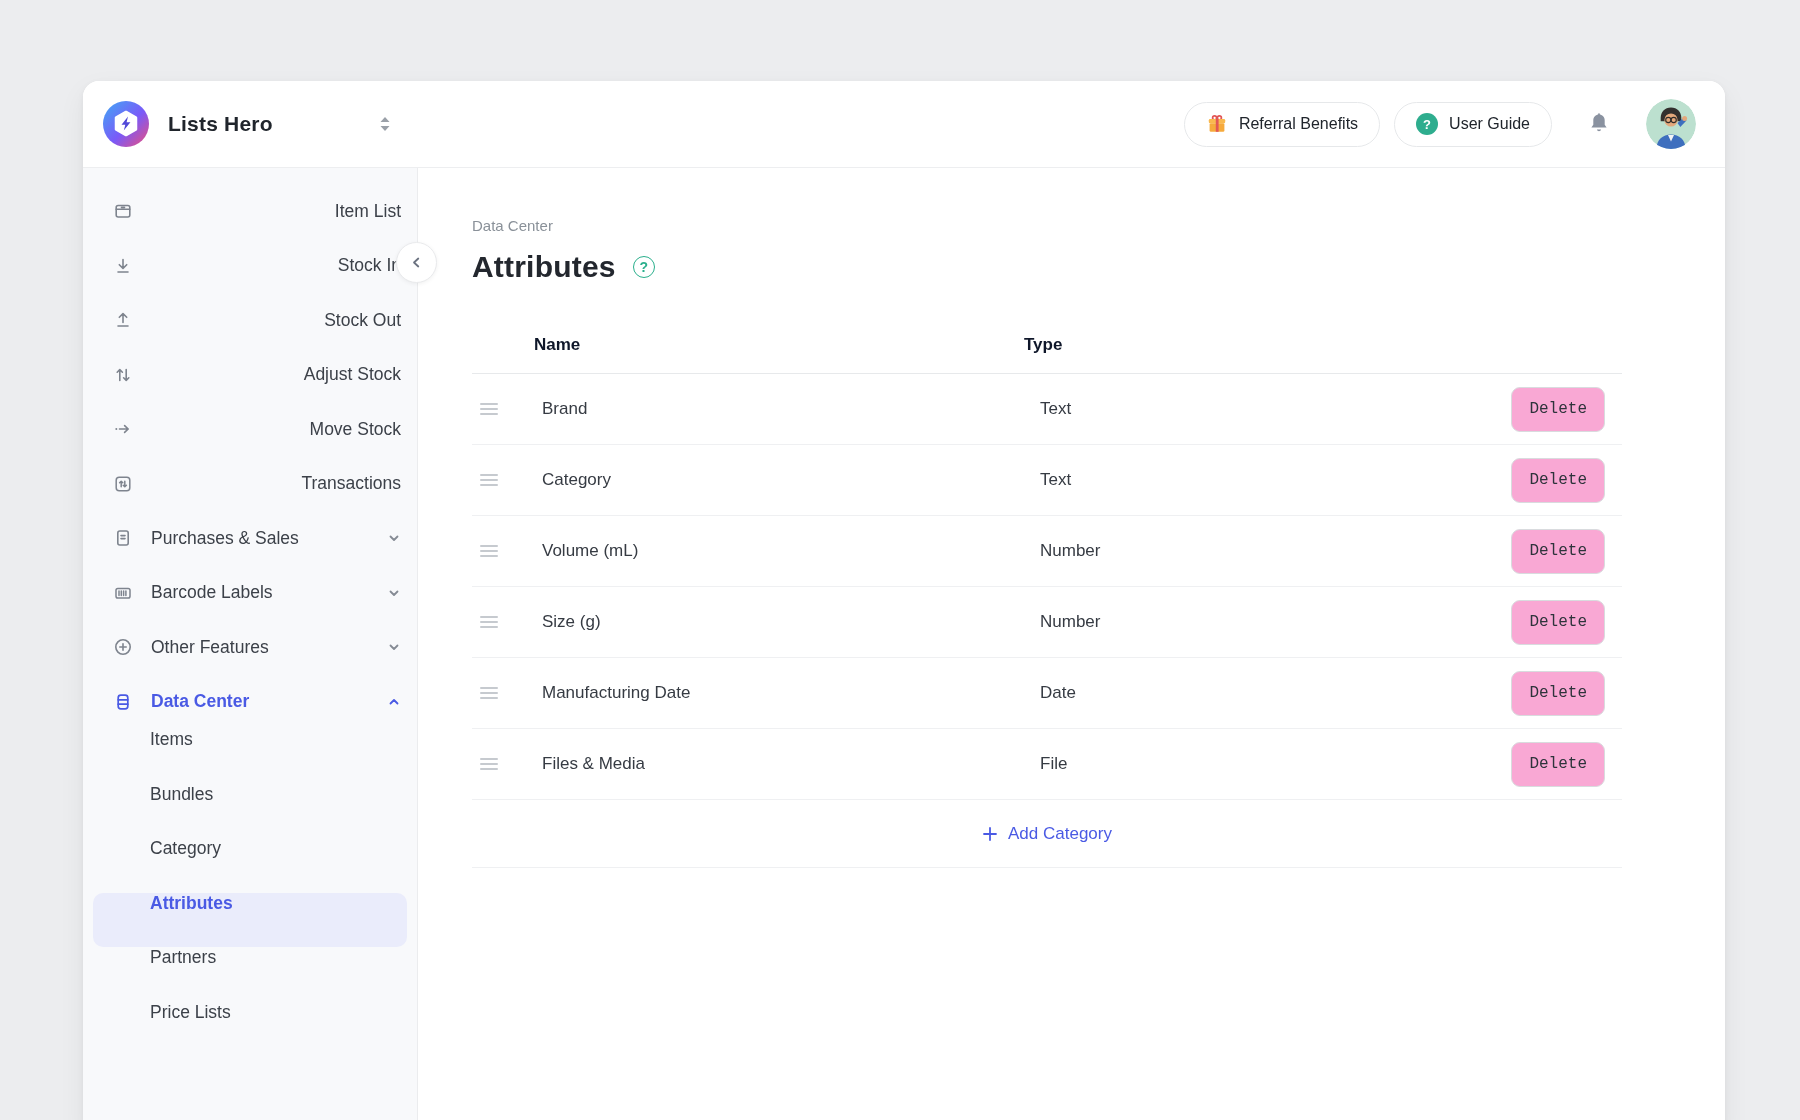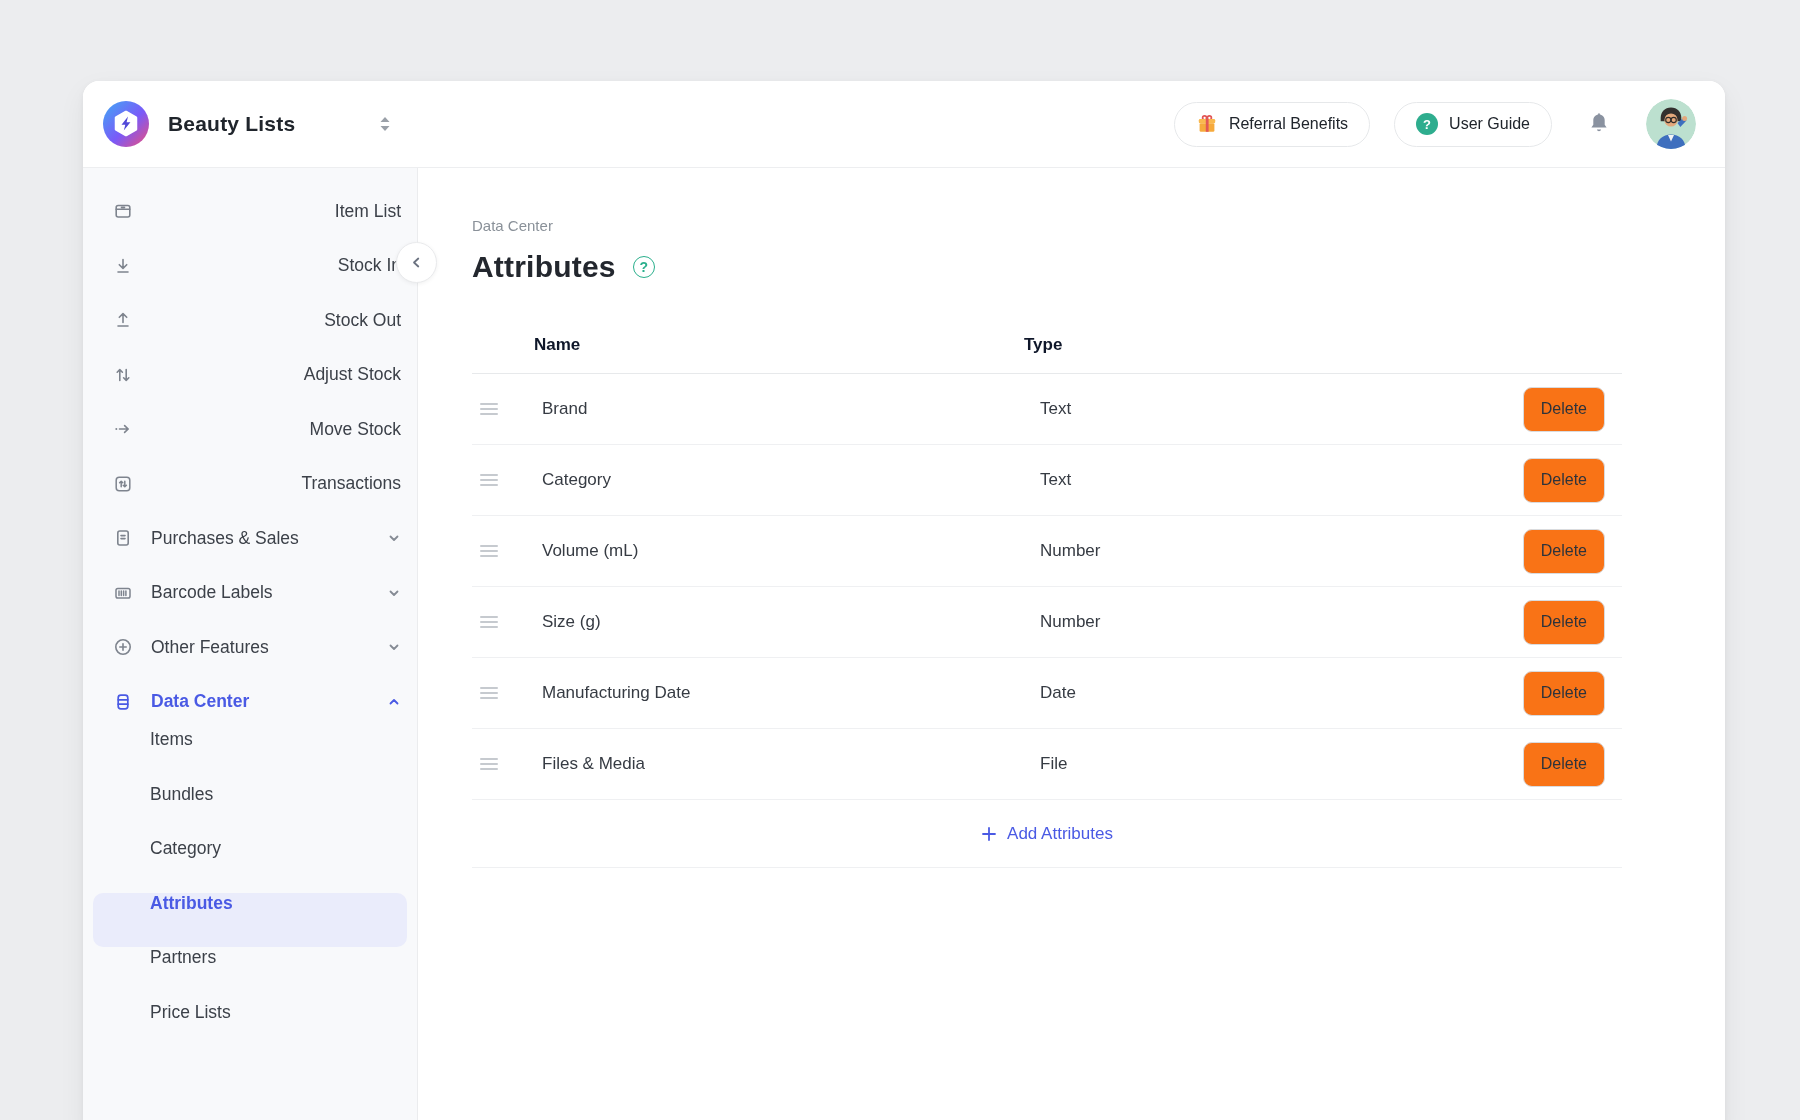--- a/index.html
+++ b/index.html
@@ -20,21 +20,21 @@
   
   .app-header {
     flex:0 0 87px; display:flex; align-items:center;
     padding:0 29px 0 20px; border-bottom:1px solid #EDEEF0; background:#fff;
   }
   .brand { display:flex; align-items:center; width:292px; }
   .logo { width:46px; height:46px; flex:0 0 46px; }
   .brand-name { font-size:21px; font-weight:700; color:#20252C; margin-left:19px; letter-spacing:.2px; }
   .brand-switch { margin-left:auto; display:flex; align-items:center; cursor:pointer; padding:4px; }
   .header-right { margin-left:auto; display:flex; align-items:center; gap:32px; }
-  .pills { display:flex; align-items:center; gap:24px; }
+  .pills { display:flex; align-items:center; gap:14px; }
   .pill {
     display:flex; align-items:center; gap:11px; height:45px; padding:0 21px;
     border:1px solid #E6E8EA; border-radius:23px; background:#fff;
     font-size:16px; font-weight:500; color:#20252C; cursor:pointer; white-space:nowrap;
   }
   .qmark {
     width:22px; height:22px; border-radius:50%; background:#2EAD8E; color:#fff;
     font-size:13px; font-weight:700; display:flex; align-items:center; justify-content:center;
   }
   .bell-btn { background:none; border:none; cursor:pointer; display:flex; padding:2px; }
@@ -73,22 +73,22 @@
     display:flex; align-items:center; justify-content:center; cursor:pointer;
   }
   .attr-table { width:1150px; margin-top:28px; }
   .thead, .trow { display:grid; grid-template-columns:62px 490px 1fr 120px; align-items:center; }
   .thead { height:58px; border-bottom:1px solid #E7E9EB; font-size:17px; font-weight:600; color:#0f172a; }
   .trow { height:71px; border-bottom:1px solid #EFF0F2; font-size:17px; color:#363B43;gap:8px; }
   .drag-handle { margin-left:8px; width:18px; cursor:grab; display:flex; flex-direction:column; gap:3px; }
   .drag-handle span { display:block; height:2px; border-radius:1px; background:#C6CACF; }
   .delete-btn {
     grid-column:4; justify-self:end; margin-right:17px; height:45px; padding:0 17px;
-    border:1px solid #D9DBDE; border-radius:9px; background:#f97316;
-    font-size:16px; color:#2E333B; cursor:pointer; font-family:Liberation Sans, sans-serif;margin-left:48px;
+    border:1px solid #D9DBDE; border-radius:9px; background:#f9a8d4;
+    font-size:16px; color:#2E333B; cursor:pointer; font-family:Liberation Mono, monospace;margin-left:48px;
   }
   .add-row { height:68px; border-bottom:1px solid #EFF0F2; display:flex; align-items:center; justify-content:center; }
   .add-btn {
     display:flex; align-items:center; gap:10px; background:none; border:none;
     color:#4A5AE4; font-size:17px; cursor:pointer; font-family:inherit;
   }
 </style>
 </head>
 <body>
 
@@ -101,21 +101,21 @@
           <linearGradient id="lg1" x1="0" y1="0" x2="1" y2="1">
             <stop offset="0" stop-color="#3FA9F5"></stop>
               <stop offset=".55" stop-color="#7A5AF8"></stop>
               <stop offset="1" stop-color="#EF4D7A"></stop>
           </linearGradient>
         </defs>
         <circle cx="23" cy="23" r="23" fill="url(#lg1)"></circle>
         <polygon points="23,11 32.96,16.75 32.96,28.25 23,34 13.04,28.25 13.04,16.75" fill="#ffffff" stroke="#ffffff" stroke-width="2.6" stroke-linejoin="round"></polygon>
         <polygon points="25,15.5 18.5,23.8 22.3,23.8 20.8,29.5 27.4,21.2 23.6,21.2" fill="#5148D8"></polygon>
       </svg>
-      <div class="brand-name">Beauty Lists</div>
+      <div class="brand-name">Lists Hero</div>
       <div class="brand-switch">
         <svg width="12" height="18" viewBox="0 0 12 18">
           <polygon points="6,2 10.5,7 1.5,7" fill="#9AA0A8"></polygon>
           <polygon points="1.5,11 10.5,11 6,16" fill="#9AA0A8"></polygon>
         </svg>
       </div>
     </div>
 
     <div class="header-right">
       <div class="pills">
@@ -383,19 +383,19 @@
           <span>Files &amp; Media</span>
           <span>File</span>
           <button class="delete-btn">Delete</button>
         </div>
 
         <div class="add-row">
           <button class="add-btn">
             <svg width="16" height="16" viewBox="0 0 16 16">
               <path d="M8 2v12M2 8h12" stroke="#4A5AE4" stroke-width="1.8" stroke-linecap="round"></path>
             </svg>
-            <span>Add Attributes</span>
+            <span>Add Category</span>
           </button>
         </div>
       </div>
     </main>
   </div>
 </div>
 
 </body></html>

